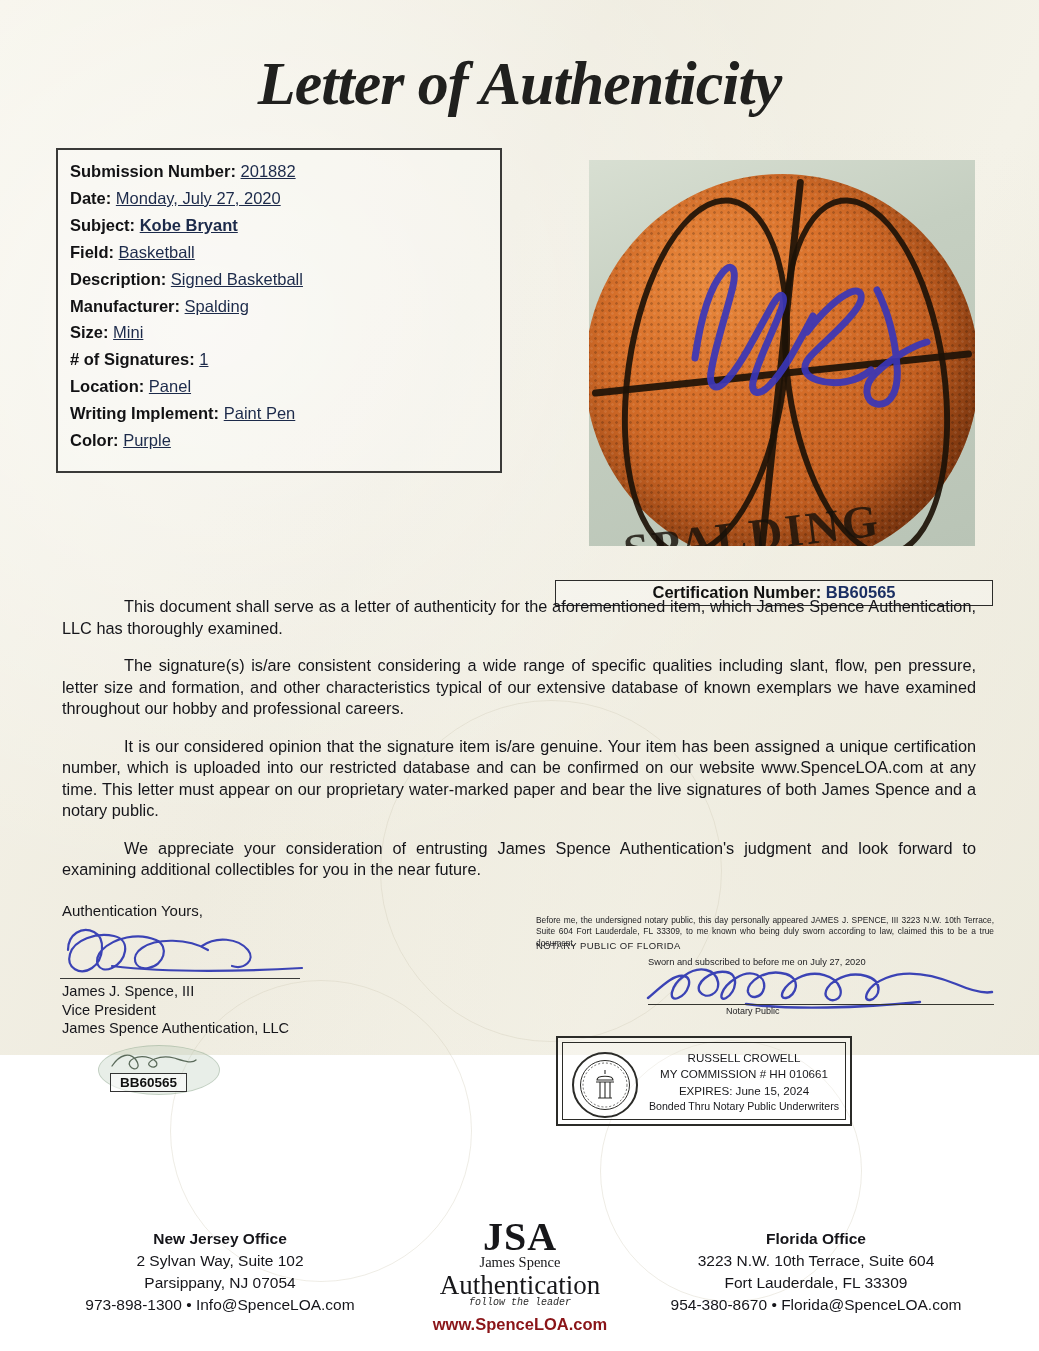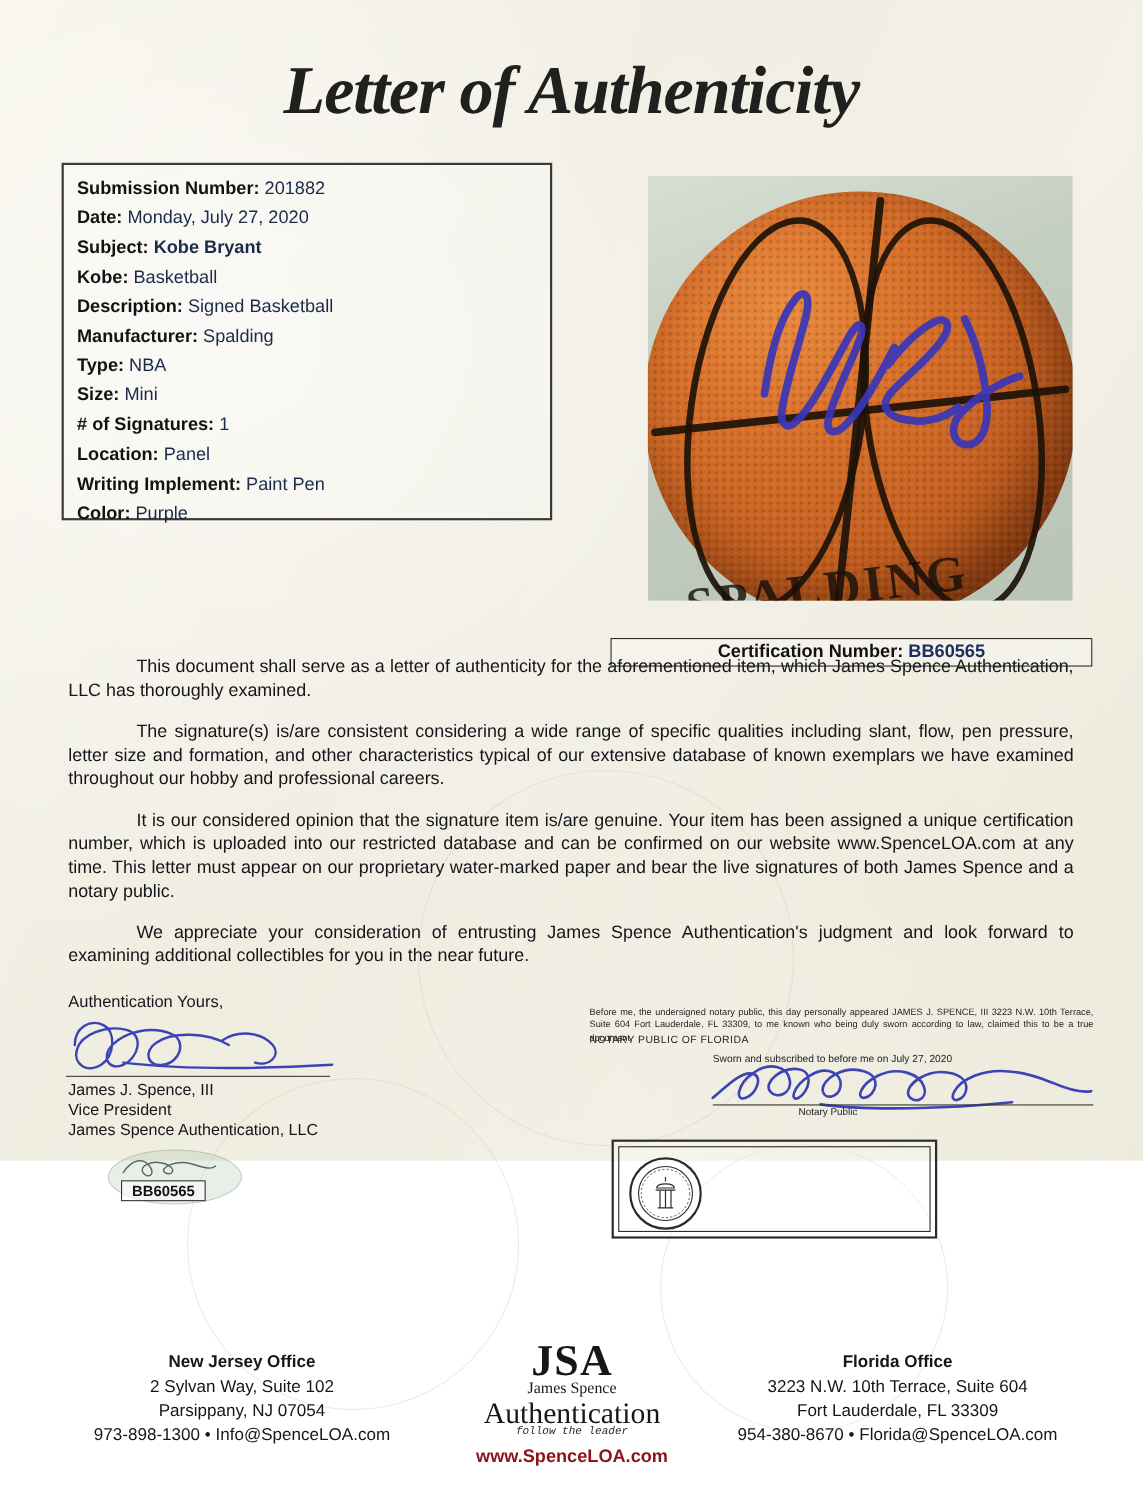--- a/index.html
+++ b/index.html
@@ -65,20 +65,21 @@
     padding: 5.2px 0 5.2px 0;
     white-space: nowrap;
   }
   .inforow .lab {
     font-weight: bold;
     color: #121214;
   }
   .inforow .val {
     color: #1c2a4a;
     font-weight: normal;
+    text-decoration: underline;
   }
   .inforow .val.bold {
     font-weight: bold;
   }
 
   
   .photo {
     position: absolute;
     left: 589px;
     top: 160px;
@@ -439,34 +440,30 @@
     </div>
     <div class="inforow">
       <span class="lab">Date:</span>
       <span class="val">Monday, July 27, 2020</span>
     </div>
     <div class="inforow">
       <span class="lab">Subject:</span>
       <span class="val bold">Kobe Bryant</span>
     </div>
     <div class="inforow">
-      <span class="lab">Kobe:</span>
+      <span class="lab">Field:</span>
       <span class="val">Basketball</span>
     </div>
     <div class="inforow">
       <span class="lab">Description:</span>
       <span class="val">Signed Basketball</span>
     </div>
     <div class="inforow">
       <span class="lab">Manufacturer:</span>
       <span class="val">Spalding</span>
-    </div>
-    <div class="inforow">
-      <span class="lab">Type:</span>
-      <span class="val">NBA</span>
     </div>
     <div class="inforow">
       <span class="lab">Size:</span>
       <span class="val">Mini</span>
     </div>
     <div class="inforow">
       <span class="lab"># of Signatures:</span>
       <span class="val">1</span>
     </div>
     <div class="inforow">
@@ -553,20 +550,26 @@
     <div class="stamp-inner"></div>
     <div class="stamp-seal">
       <svg class="seal-glyph" viewBox="0 0 62 62">
         <g fill="none" stroke="#2b2b28" stroke-width="1.1">
           <path d="M31,20 L31,16 M24,44 L38,44 M26,44 L26,28 M31,44 L31,28 M36,44 L36,28"></path>
           <path d="M22,28 L40,28 M23,26 C23,21 39,21 39,26 Z"></path>
         </g>
         <circle cx="31" cy="31" r="22" fill="none" stroke="#2b2b28" stroke-width="0.7" stroke-dasharray="2 2"></circle>
       </svg>
     </div>
+    <div class="stamp-lines">
+      <div>RUSSELL CROWELL</div>
+      <div>MY COMMISSION # HH 010661</div>
+      <div>EXPIRES: June 15, 2024</div>
+      <div class="l4">Bonded Thru Notary Public Underwriters</div>
+    </div>
   </div>
 
   <div class="footer-left">
     <div class="office">New Jersey Office</div>
     <div>2 Sylvan Way, Suite 102</div>
     <div>Parsippany, NJ 07054</div>
     <div>973-898-1300 • Info@SpenceLOA.com</div>
   </div>
 
   <div class="footer-center">

